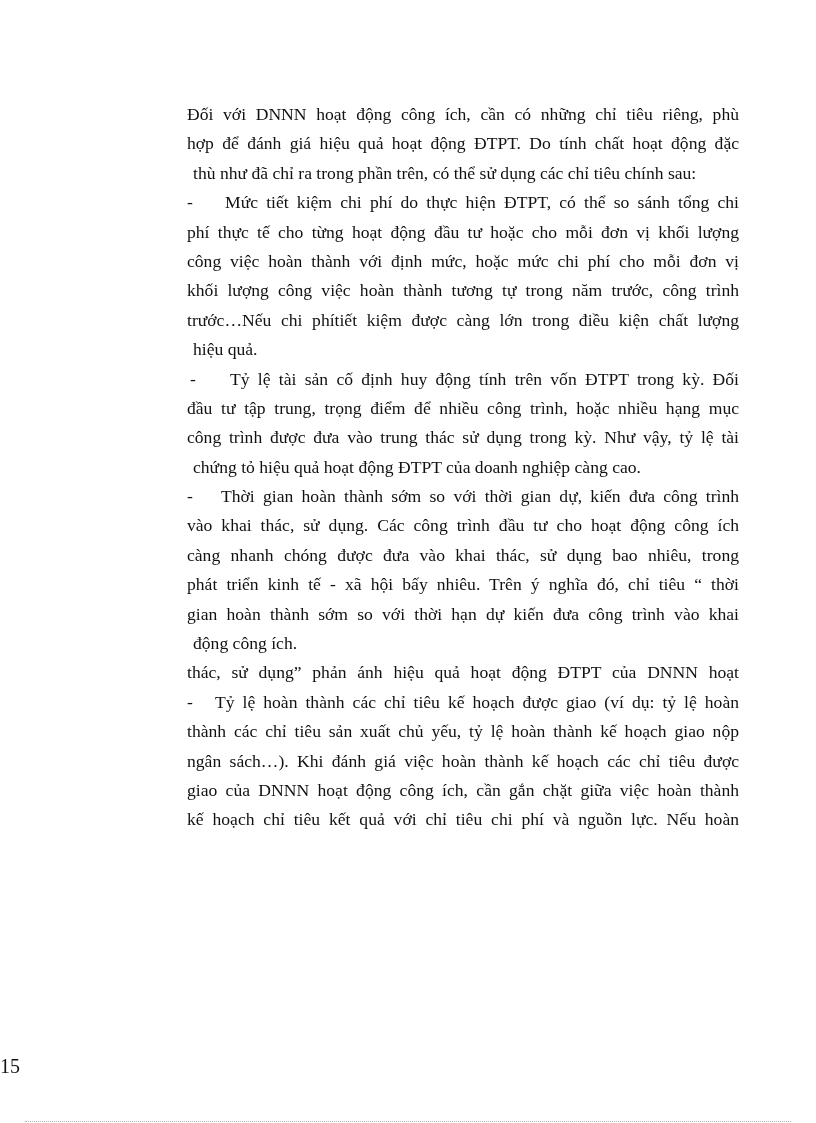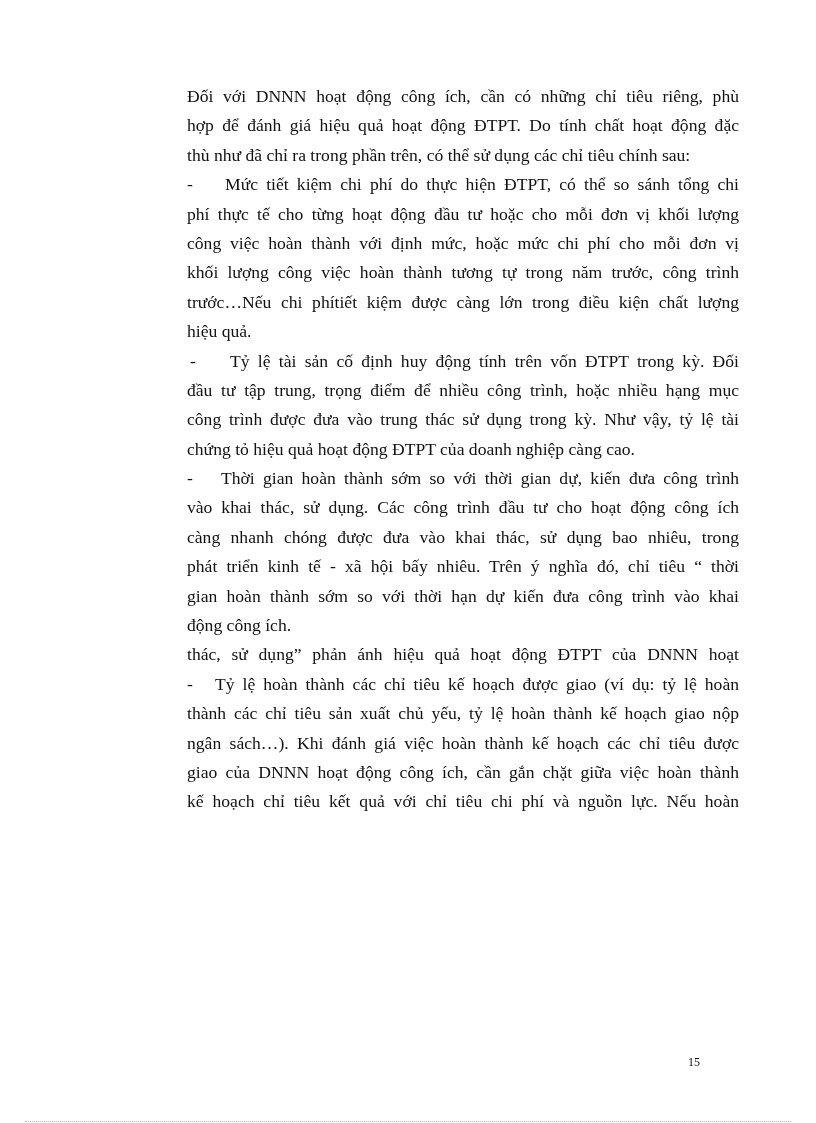--- a/index.html
+++ b/index.html
@@ -3,32 +3,32 @@
 <meta charset="utf-8">
 <style>
   html, body { margin: 0; padding: 0; background: #ffffff; }
   body {
     width: 816px; height: 1123px; position: relative; overflow: hidden;
     font-family: "Liberation Serif", "DejaVu Serif", serif;
     color: #111111;
   }
   .page { position: absolute; left: 0; top: 0; width: 816px; height: 1123px; }
   .content {
-    position: absolute; left: 187px; top: 82px; width: 552px;
+    position: absolute; left: 187px; top: 100px; width: 552px;
     font-size: 17.6px; line-height: 29.4px; text-align: justify;
   }
   .para { margin: 0; }
   .line { display: block; white-space: nowrap; text-align: justify; text-align-last: justify; height: 29.4px; }
-  .line.last { text-align-last: left; }
+  .line.last { text-align-last: left; margin-left: 6px; }
   .bullet-line { display: flex; white-space: nowrap; height: 29.4px; }
   .dash { display: inline-block; }
   .bullet-text { flex: 1; text-align: justify; text-align-last: justify; }
   .page-number {
     position: absolute; left: 0; width: 700px; top: 1055px;
-    text-align: right; font-size: 12px;
+    text-align: left; font-size: 20px;
   }
   .dotted-border {
     position: absolute; left: 25px; width: 766px; top: 1121px; height: 0;
     border-top: 1px dotted #b8b8b8;
   }
 </style>
 </head>
 <body>
 
 <div class="page">

